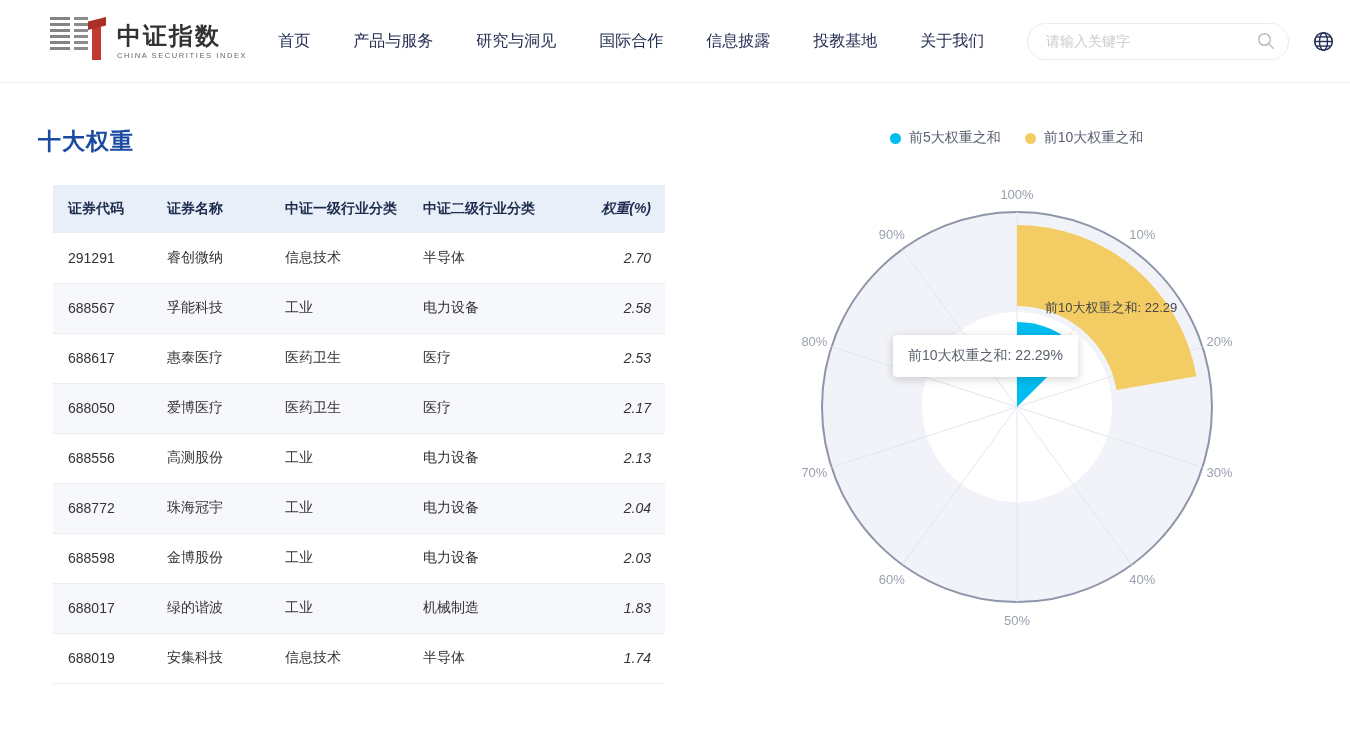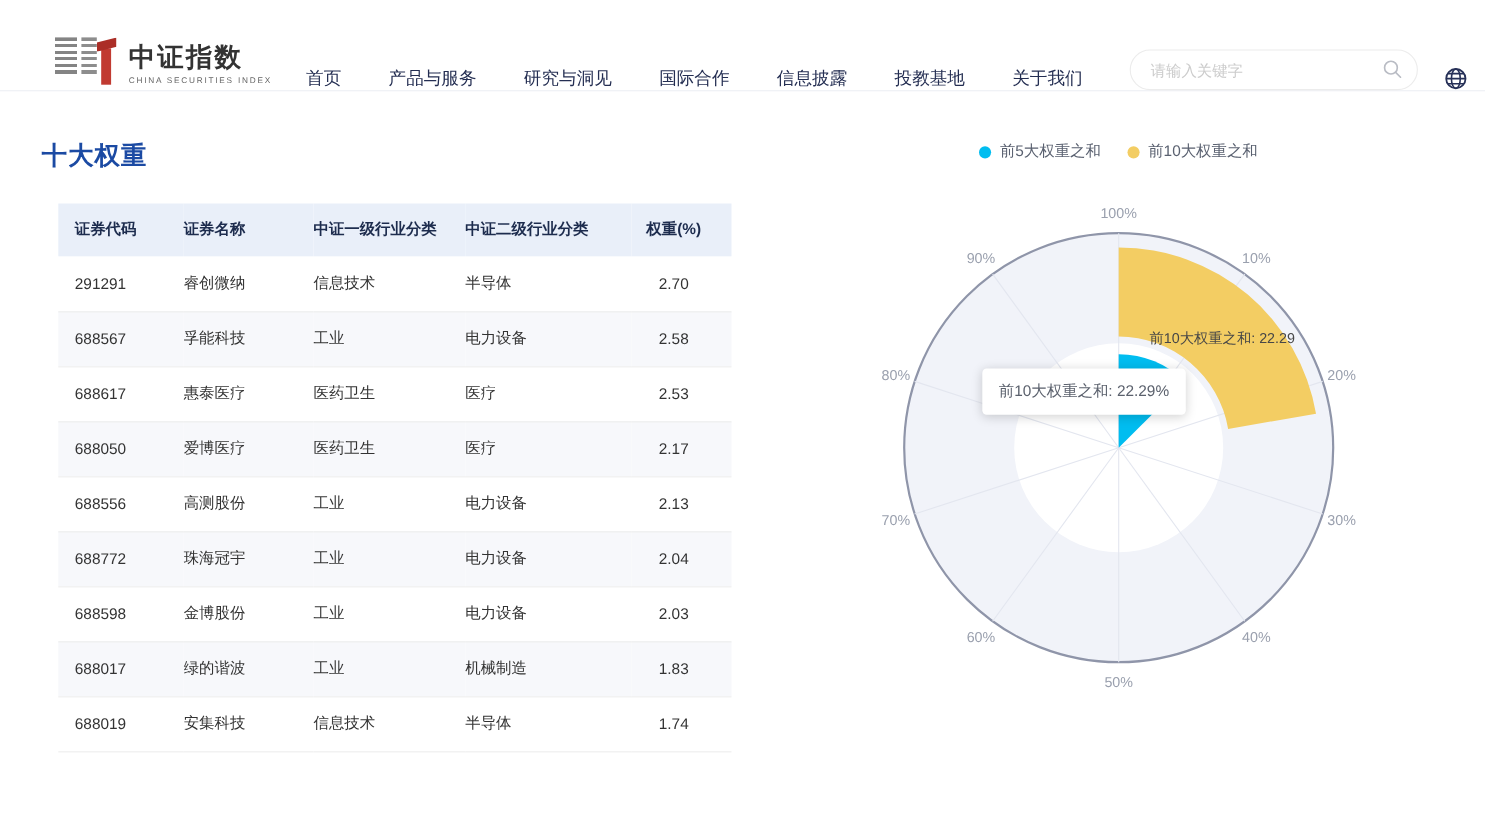--- a/index.html
+++ b/index.html
@@ -5,21 +5,21 @@
   * { margin:0; padding:0; box-sizing:border-box; }
   body { background:#fff; }
   .page {
     position:relative; width:1350px; height:756px; overflow:hidden;
     background:#ffffff; font-family:"Liberation Sans", sans-serif; color:#333;
   }
 
   
   .header {
     position:absolute; top:0; left:0; width:1350px; height:83px;
-    display:flex; align-items:flex-end; padding:0 16px 0 50px;
+    display:flex; align-items:center; padding:0 16px 0 50px;
     border-bottom:1px solid #edeff4; background:#fff; z-index:10;
   }
   .logo { display:flex; align-items:center; gap:11px; cursor:pointer; }
   .logo-mark { position:relative; width:56px; height:48px; }
   .lm-col1 { position:absolute; left:0; top:9; width:20px; height:34px;
     background:repeating-linear-gradient(to bottom, #848484 0 3px, transparent 3px 6px); }
   .lm-col2 { position:absolute; left:24px; top:9; width:14px; height:34px;
     background:repeating-linear-gradient(to bottom, #8d8d8d 0 3px, transparent 3px 6px); }
   .lm-bar  { position:absolute; left:42px; top:10px; width:9px; height:33px; background:#c13a31; }
   .lm-flag { position:absolute; left:38px; top:0; width:18px; height:13px; background:#ab2e27;
@@ -50,21 +50,21 @@
   table.weights { position:absolute; left:53px; top:185px; width:612px; border-collapse:collapse; }
   table.weights th {
     height:48px; background:#e9eff9; color:#1d2c4e; font-size:14px; font-weight:bold;
     text-align:left; white-space:nowrap;
   }
   table.weights td { height:50px; font-size:14px; color:#333; text-align:left; }
   table.weights .c0 { padding-left:15px; width:114px; }
   table.weights .c1 { width:118px; }
   table.weights .c2 { width:138px; }
   table.weights .c3 { width:151px; }
-  table.weights .c4 { width:91px; text-align:center; padding-right:14px; }
+  table.weights .c4 { width:91px; text-align:right; padding-right:14px;font-style:italic; }
   table.weights tbody tr { border-bottom:1px solid #ededed; }
   table.weights tbody tr:nth-child(even) { background:#f7f8fb; }
 
   
   .legend { position:absolute; left:890px; top:129px; display:flex; gap:24px; align-items:flex-end; }
   .legend-item { display:flex; align-items:center; cursor:pointer; }
   .legend-dot { width:11px; height:11px; border-radius:50%; }
   .legend-label { font-size:14px; color:#5a6170; margin-left:8px; }
 
   .chart-svg { position:absolute; left:797px; top:182px; width:440px; height:450px; }

